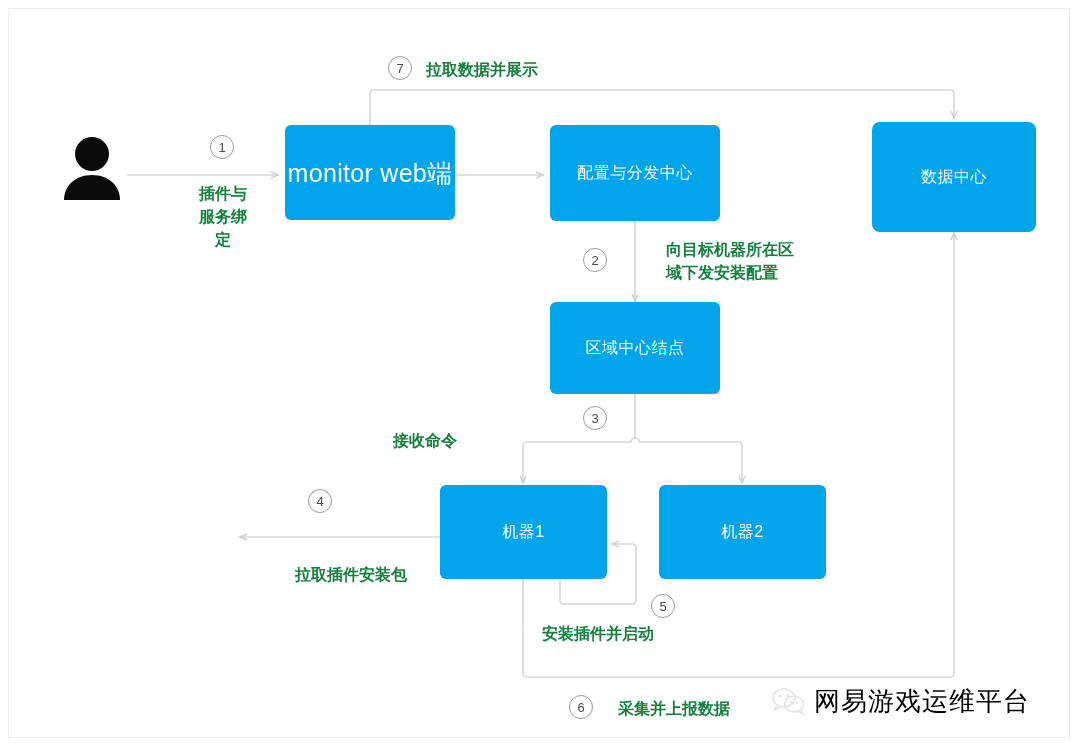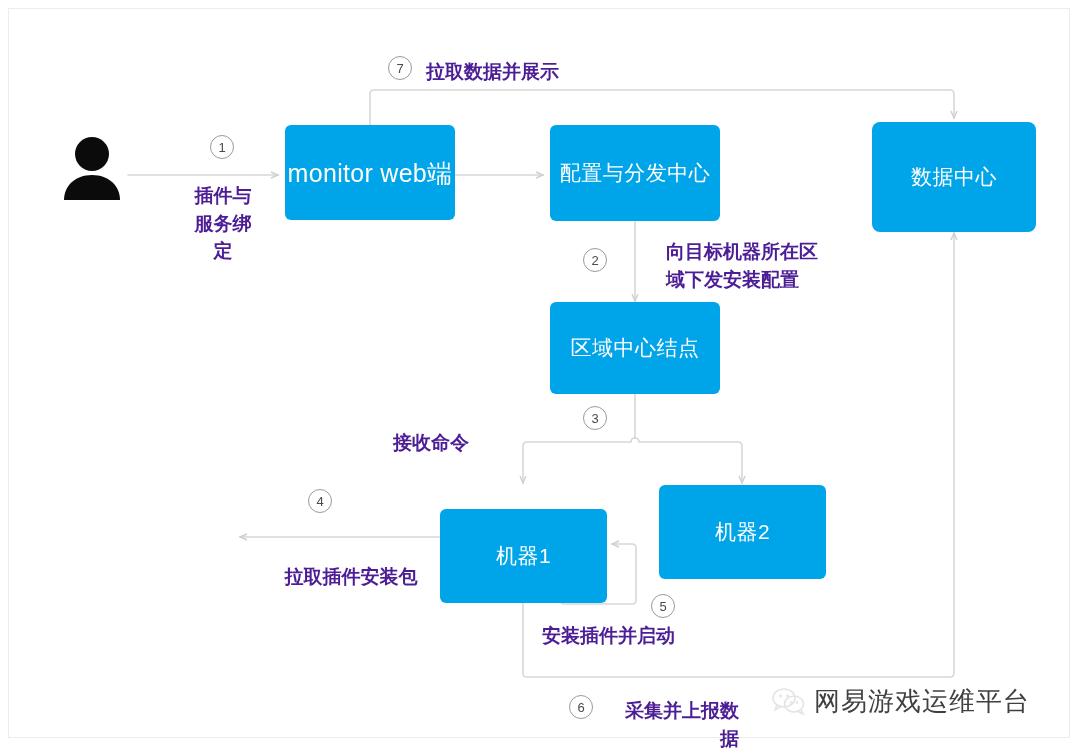--- a/index.html
+++ b/index.html
@@ -41,21 +41,21 @@
     border-radius: 6px;
     display: flex;
     align-items: center;
     justify-content: center;
     color: #ffffff;
     box-sizing: border-box;
     text-align: center;
     line-height: 1.2;
   }
   .node-label {
-    font-size: 21px;
+    font-size: 16px;
     letter-spacing: 0.5px;
     color: #ffffff;
   }
   .node-label.latin {
     font-size: 25px;
     letter-spacing: 0.3px;
   }
   
   .step {
     position: absolute;
@@ -67,23 +67,23 @@
     font-size: 13px;
     display: flex;
     align-items: center;
     justify-content: center;
     background: #ffffff;
     box-sizing: border-box;
   }
   
   .edge-label {
     position: absolute;
-    font-size: 19px;
+    font-size: 16px;
     font-weight: bold;
-    color: #4c1d95;
+    color: #15803d;
     line-height: 1.45;
     white-space: pre-line;
     text-align: center;
   }
   
   .person {
     position: absolute;
     left: 60px;
     top: 136px;
     width: 64px;
@@ -94,21 +94,21 @@
     position: absolute;
     left: 772px;
     top: 684px;
     display: flex;
     align-items: center;
     gap: 8px;
     opacity: 1;
   }
   .watermark-text {
     font-size: 26px;
-    color: #404040;
+    color: #000000;
     font-family: "Liberation Serif", "DejaVu Serif", serif;
     letter-spacing: 1px;
     white-space: nowrap;
   }
 </style>
 </head>
 <body>
 
 <div id="canvas">
   <div class="frame"></div>
@@ -158,21 +158,21 @@
 
   <div class="node" style="left:872px; top:122px; width:164px; height:110px;border-radius:8px;">
     <span class="node-label">数据中心</span>
   </div>
 
   <div class="node" style="left:550px; top:302px; width:170px; height:92px;align-items:center;">
     <span class="node-label">区域中心结点</span>
   </div>
 
 
-  <div class="node" style="left:440px; top:485px; width:167px; height:94px;margin-top:24px;">
+  <div class="node" style="left:440px; top:485px; width:167px; height:94px;">
     <span class="node-label">机器1</span>
   </div>
 
   <div class="node" style="left:659px; top:485px; width:167px; height:94px;">
     <span class="node-label">机器2</span>
   </div>
 
   <div class="step" style="left:210px; top:135px;">
     <span>1</span>
   </div>
@@ -201,21 +201,21 @@
 
   <div class="edge-label" style="left:666px; top:238px; width:160px; text-align:left;">向目标机器所在区
 域下发安装配置</div>
 
   <div class="edge-label" style="left:393px; top:429px; width:90px; text-align:left;">接收命令</div>
 
   <div class="edge-label" style="left:268px; top:563px; width:166px;font-family:Liberation Serif, serif;">拉取插件安装包</div>
 
   <div class="edge-label" style="left:542px; top:622px; width:144px; text-align:left;">安装插件并启动</div>
 
-  <div class="edge-label" style="left:609px; top:697px; width:130px; text-align:right;">采集并上报数据</div>
+  <div class="edge-label" style="left:609px; top:697px; width:130px; text-align:center;">采集并上报数据</div>
 
   <div class="edge-label" style="left:426px; top:58px; width:150px; text-align:left;">拉取数据并展示</div>
 
   <div class="watermark">
     <svg width="34" height="28" viewBox="0 0 34 28">
       <ellipse cx="12" cy="10" rx="11" ry="9" fill="none" stroke="#e4e4e4" stroke-width="1.6"></ellipse>
       <path d="M5,17 L3,22 L9,18.5" fill="none" stroke="#e4e4e4" stroke-width="1.6"></path>
       <circle cx="8.5" cy="8" r="1.4" fill="#e4e4e4"></circle>
       <circle cx="15.5" cy="8" r="1.4" fill="#e4e4e4"></circle>
       <ellipse cx="22" cy="16" rx="9.5" ry="8" fill="none" stroke="#e4e4e4" stroke-width="1.6"></ellipse>

